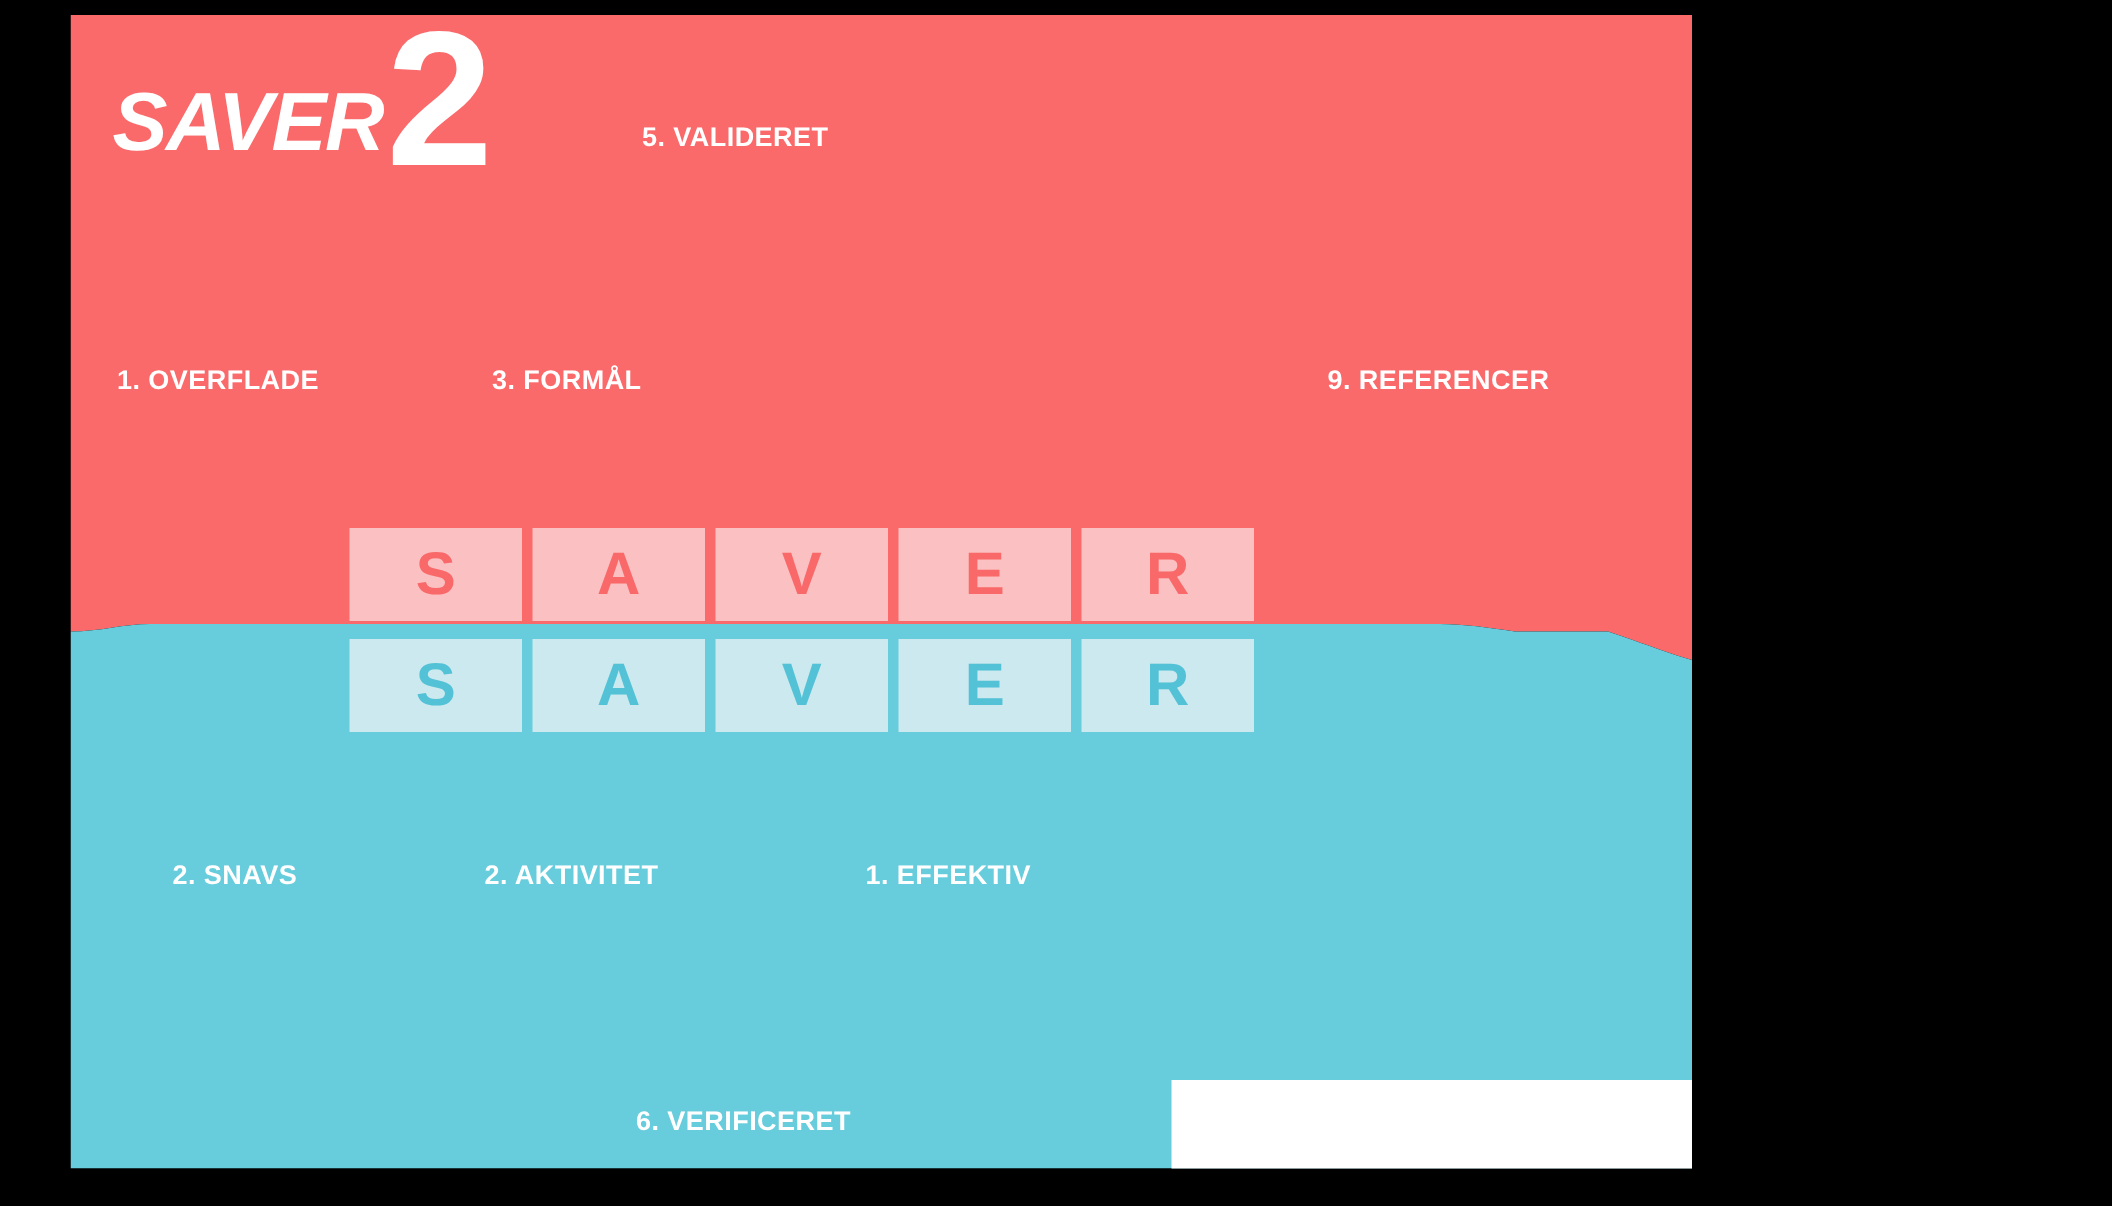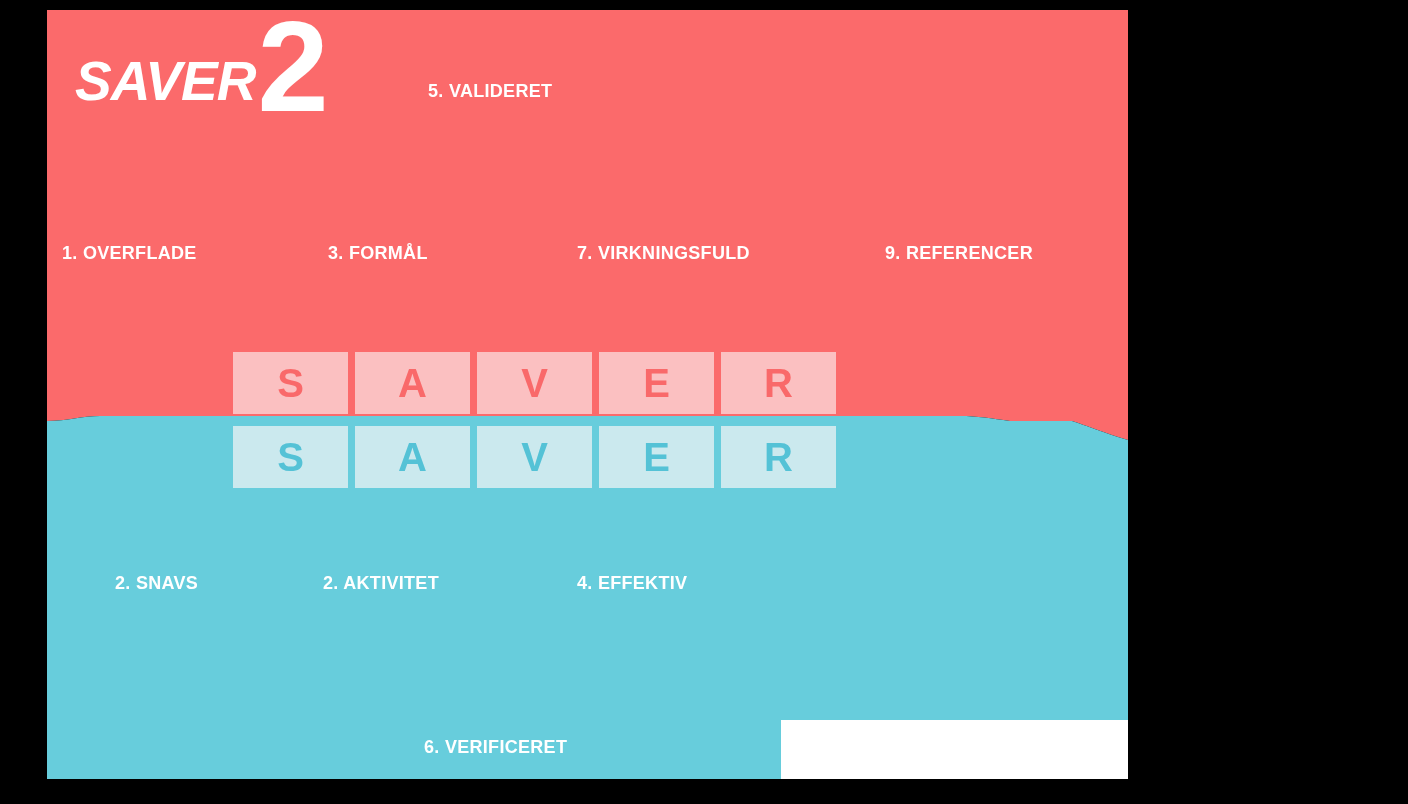--- a/index.html
+++ b/index.html
@@ -96,42 +96,41 @@
     <path d="M0,411 C20,411 35,406 53,406 L913,406 C930,406 945,408.5 963,411 L1025,411 C1040,416 1052,420.5 1071,427 L1081,430 V769 H0 Z" fill="#67CDDC"></path>
   </svg>
 
   <div class="logo">
     <span class="brand">SAVER</span>
     <span class="number">2</span>
   </div>
 
   <div class="label" style="left:428px; top:81px;">5. VALIDERET</div>
 
-  <div class="label" style="left:62px; top:243px;">1. OVERFLADE</div>
+  <div class="label" style="left:78px; top:243px;">1. OVERFLADE</div>
   <div class="label" style="left:328px; top:243px;">3. FORMÅL</div>
-  <div class="label" style="left:577px; top:243px;">7. VIRKNINGSFULD</div>
   <div class="label" style="left:885px; top:243px;">9. REFERENCER</div>
 
   <div class="tile-row pink-row">
     <div class="tile">S</div>
     <div class="tile">A</div>
     <div class="tile">V</div>
     <div class="tile">E</div>
     <div class="tile">R</div>
   </div>
 
   <div class="tile-row teal-row">
     <div class="tile">S</div>
     <div class="tile">A</div>
     <div class="tile">V</div>
     <div class="tile">E</div>
     <div class="tile">R</div>
   </div>
 
   <div class="label" style="left:115px; top:573px;">2. SNAVS</div>
   <div class="label" style="left:323px; top:573px;">2. AKTIVITET</div>
-  <div class="label" style="left:577px; top:573px;">4. EFFEKTIV</div>
+  <div class="label" style="left:577px; top:573px;">1. EFFEKTIV</div>
 
   <div class="label" style="left:424px; top:737px;">6. VERIFICERET</div>
 
   <div class="white-block"></div>
 
 </div>
 
 </body></html>

